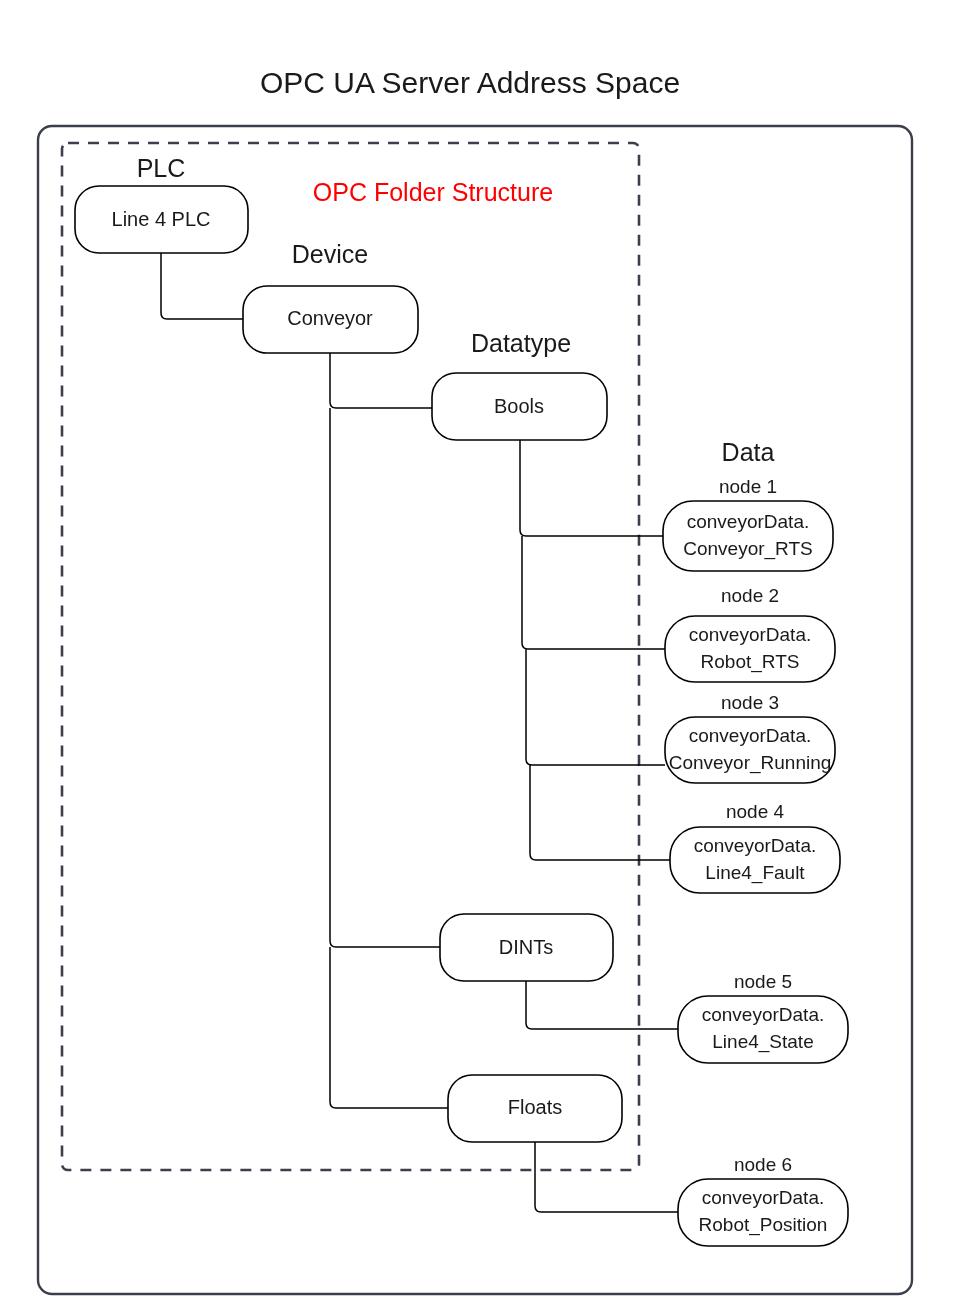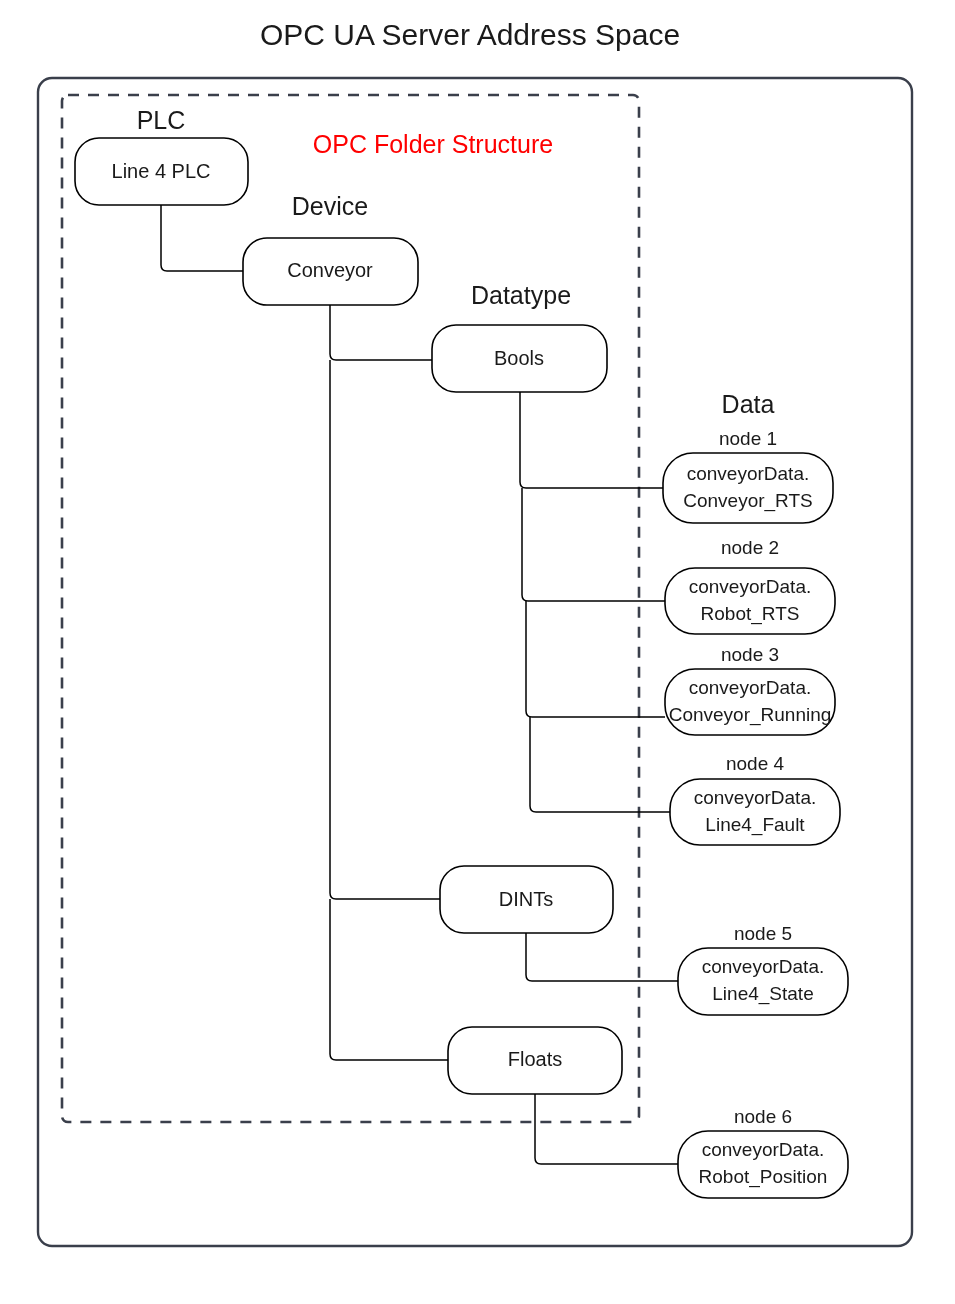--- a/index.html
+++ b/index.html
@@ -10,20 +10,21 @@
   body {
     width: 955px;
     height: 1304px;
     font-family: "Liberation Sans", sans-serif;
     overflow: hidden;
   }
   #diagram-root {
     position: relative;
     width: 955px;
     height: 1060px;
+    margin-top: 48px;
   }
   svg#diagram-svg {
     display: block;
     width: 955px;
     height: 1304px;
   }
   .node-rect {
     fill: #ffffff;
     stroke: #000000;
     stroke-width: 1.6;

